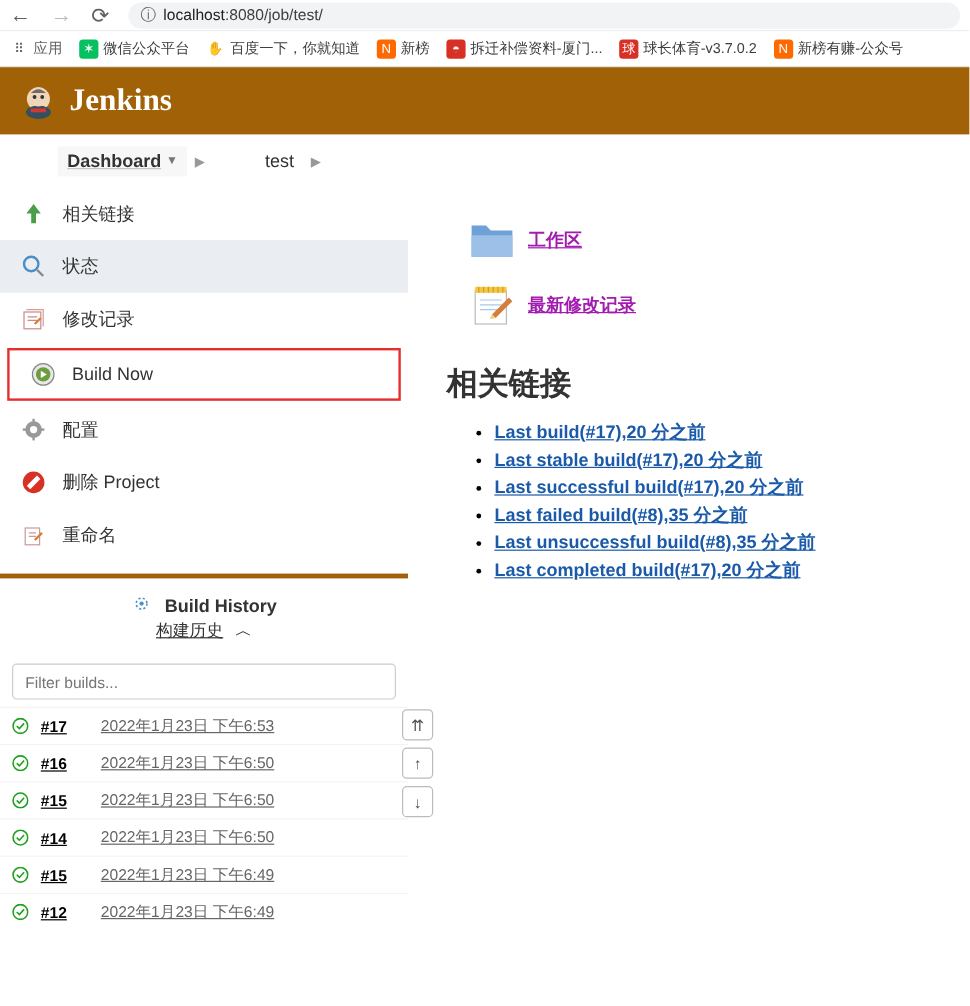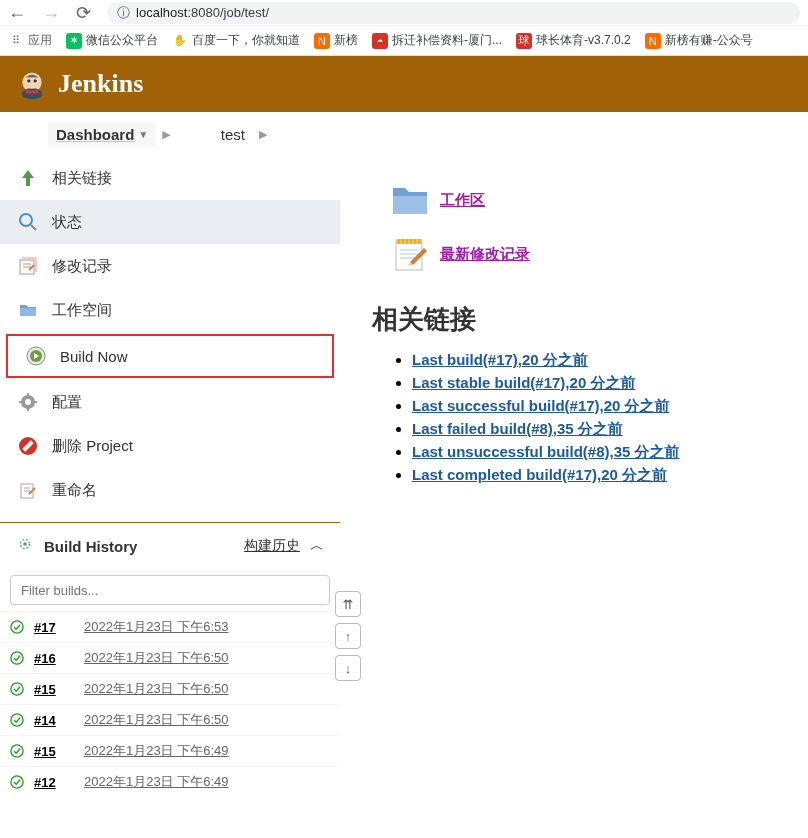--- a/index.html
+++ b/index.html
@@ -37,21 +37,21 @@
 .sidebar { width: 340px; background: #fff; display: flex; flex-direction: column; }
 .content { flex: 1; padding: 24px 32px; position: relative; }
 
 
 .side-item { display: flex; align-items: center; height: 44px; padding: 0 18px; gap: 14px; cursor: pointer; font-size: 15px; color: #333; }
 .side-item.active { background: #eaeef2; }
 .side-item.highlighted { border: 2px solid #e62e2e; margin: 2px 6px; }
 .side-icon { width: 20px; height: 20px; display: flex; align-items: center; justify-content: center; }
 
 
-.bh-header { display: flex; align-items: center; justify-content: space-between; padding: 12px 16px; border-top: 1px solid #a16207; }
+.bh-header { display: flex; align-items: center; justify-content: space-between; padding: 12px 16px; border-top: 4px solid #a16207; flex-direction: column; }
 .bh-left { display: flex; align-items: center; gap: 10px; }
 .bh-title { font-weight: bold; font-size: 15px; color: #333; }
 .bh-link { font-size: 14px; text-decoration: underline; color: #333; }
 .bh-chevron { font-size: 14px; color: #333; }
 
 
 .filter-wrap { padding: 6px 10px; }
 .filter-input { width: 100%; height: 30px; border: 1px solid #ccc; border-radius: 4px; padding: 0 10px; font-size: 13px; }
 
 
@@ -166,29 +166,20 @@
       <span class="side-icon">
           <svg width="20" height="20" viewBox="0 0 20 20">
             <rect x="2" y="4" width="14" height="14" fill="#fff" stroke="#c88"></rect>
             <path d="M4 2 L18 2 L18 16" fill="none" stroke="#d99"></path>
             <line x1="5" y1="8" x2="13" y2="8" stroke="#c88"></line>
             <line x1="5" y1="11" x2="13" y2="11" stroke="#c88"></line>
             <path d="M11 14 L16 9" stroke="#d77d3a" stroke-width="2"></path>
           </svg>
         </span>
       <span>修改记录</span>
-    </div>
-    <div class="side-item">
-      <span class="side-icon">
-          <svg width="20" height="20" viewBox="0 0 20 20">
-            <path d="M2 5 L8 5 L10 7 L18 7 L18 16 L2 16 Z" fill="#6fa0d8"></path>
-            <path d="M2 8 L18 8 L18 16 L2 16 Z" fill="#8fb8e6"></path>
-          </svg>
-        </span>
-      <span>工作空间</span>
     </div>
     <div class="side-item highlighted">
       <span class="side-icon">
           <svg width="20" height="20" viewBox="0 0 20 20">
             <circle cx="10" cy="10" r="9" fill="#e8e8e8" stroke="#888"></circle>
             <circle cx="10" cy="10" r="6" fill="#6b9e3f"></circle>
             <path d="M8 7 L8 13 L13 10 Z" fill="#fff"></path>
           </svg>
         </span>
       <span>Build Now</span>

